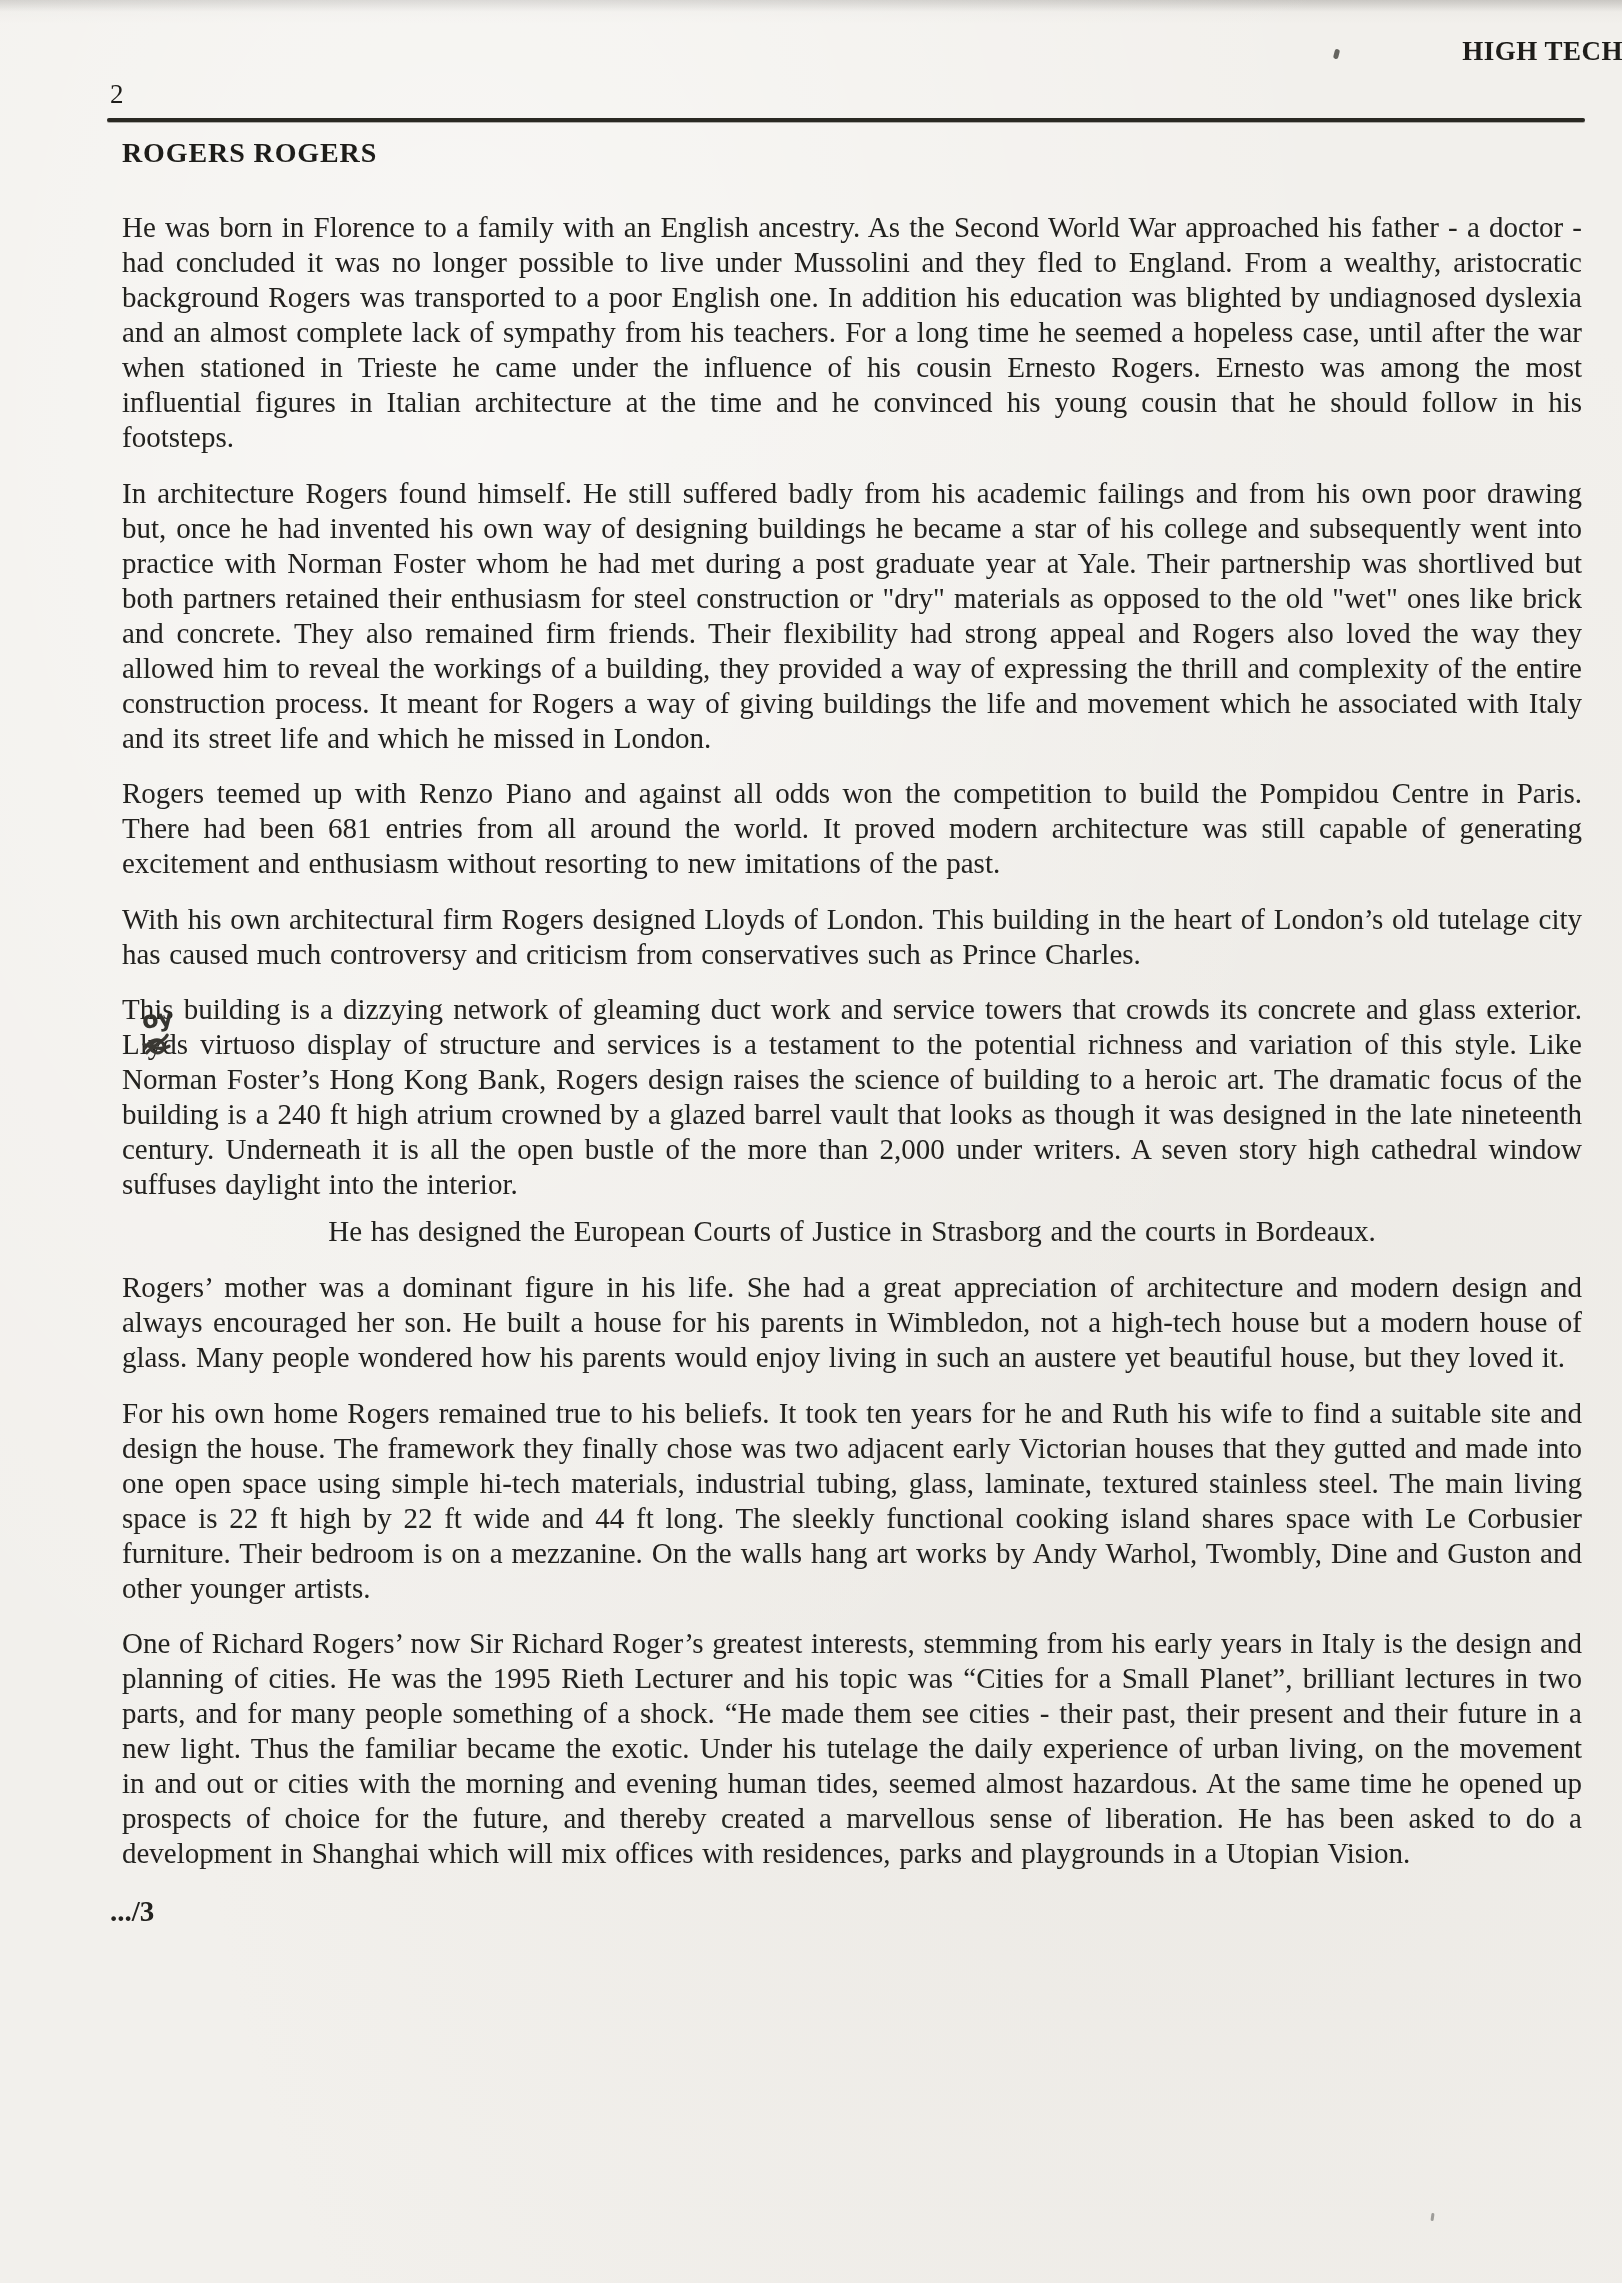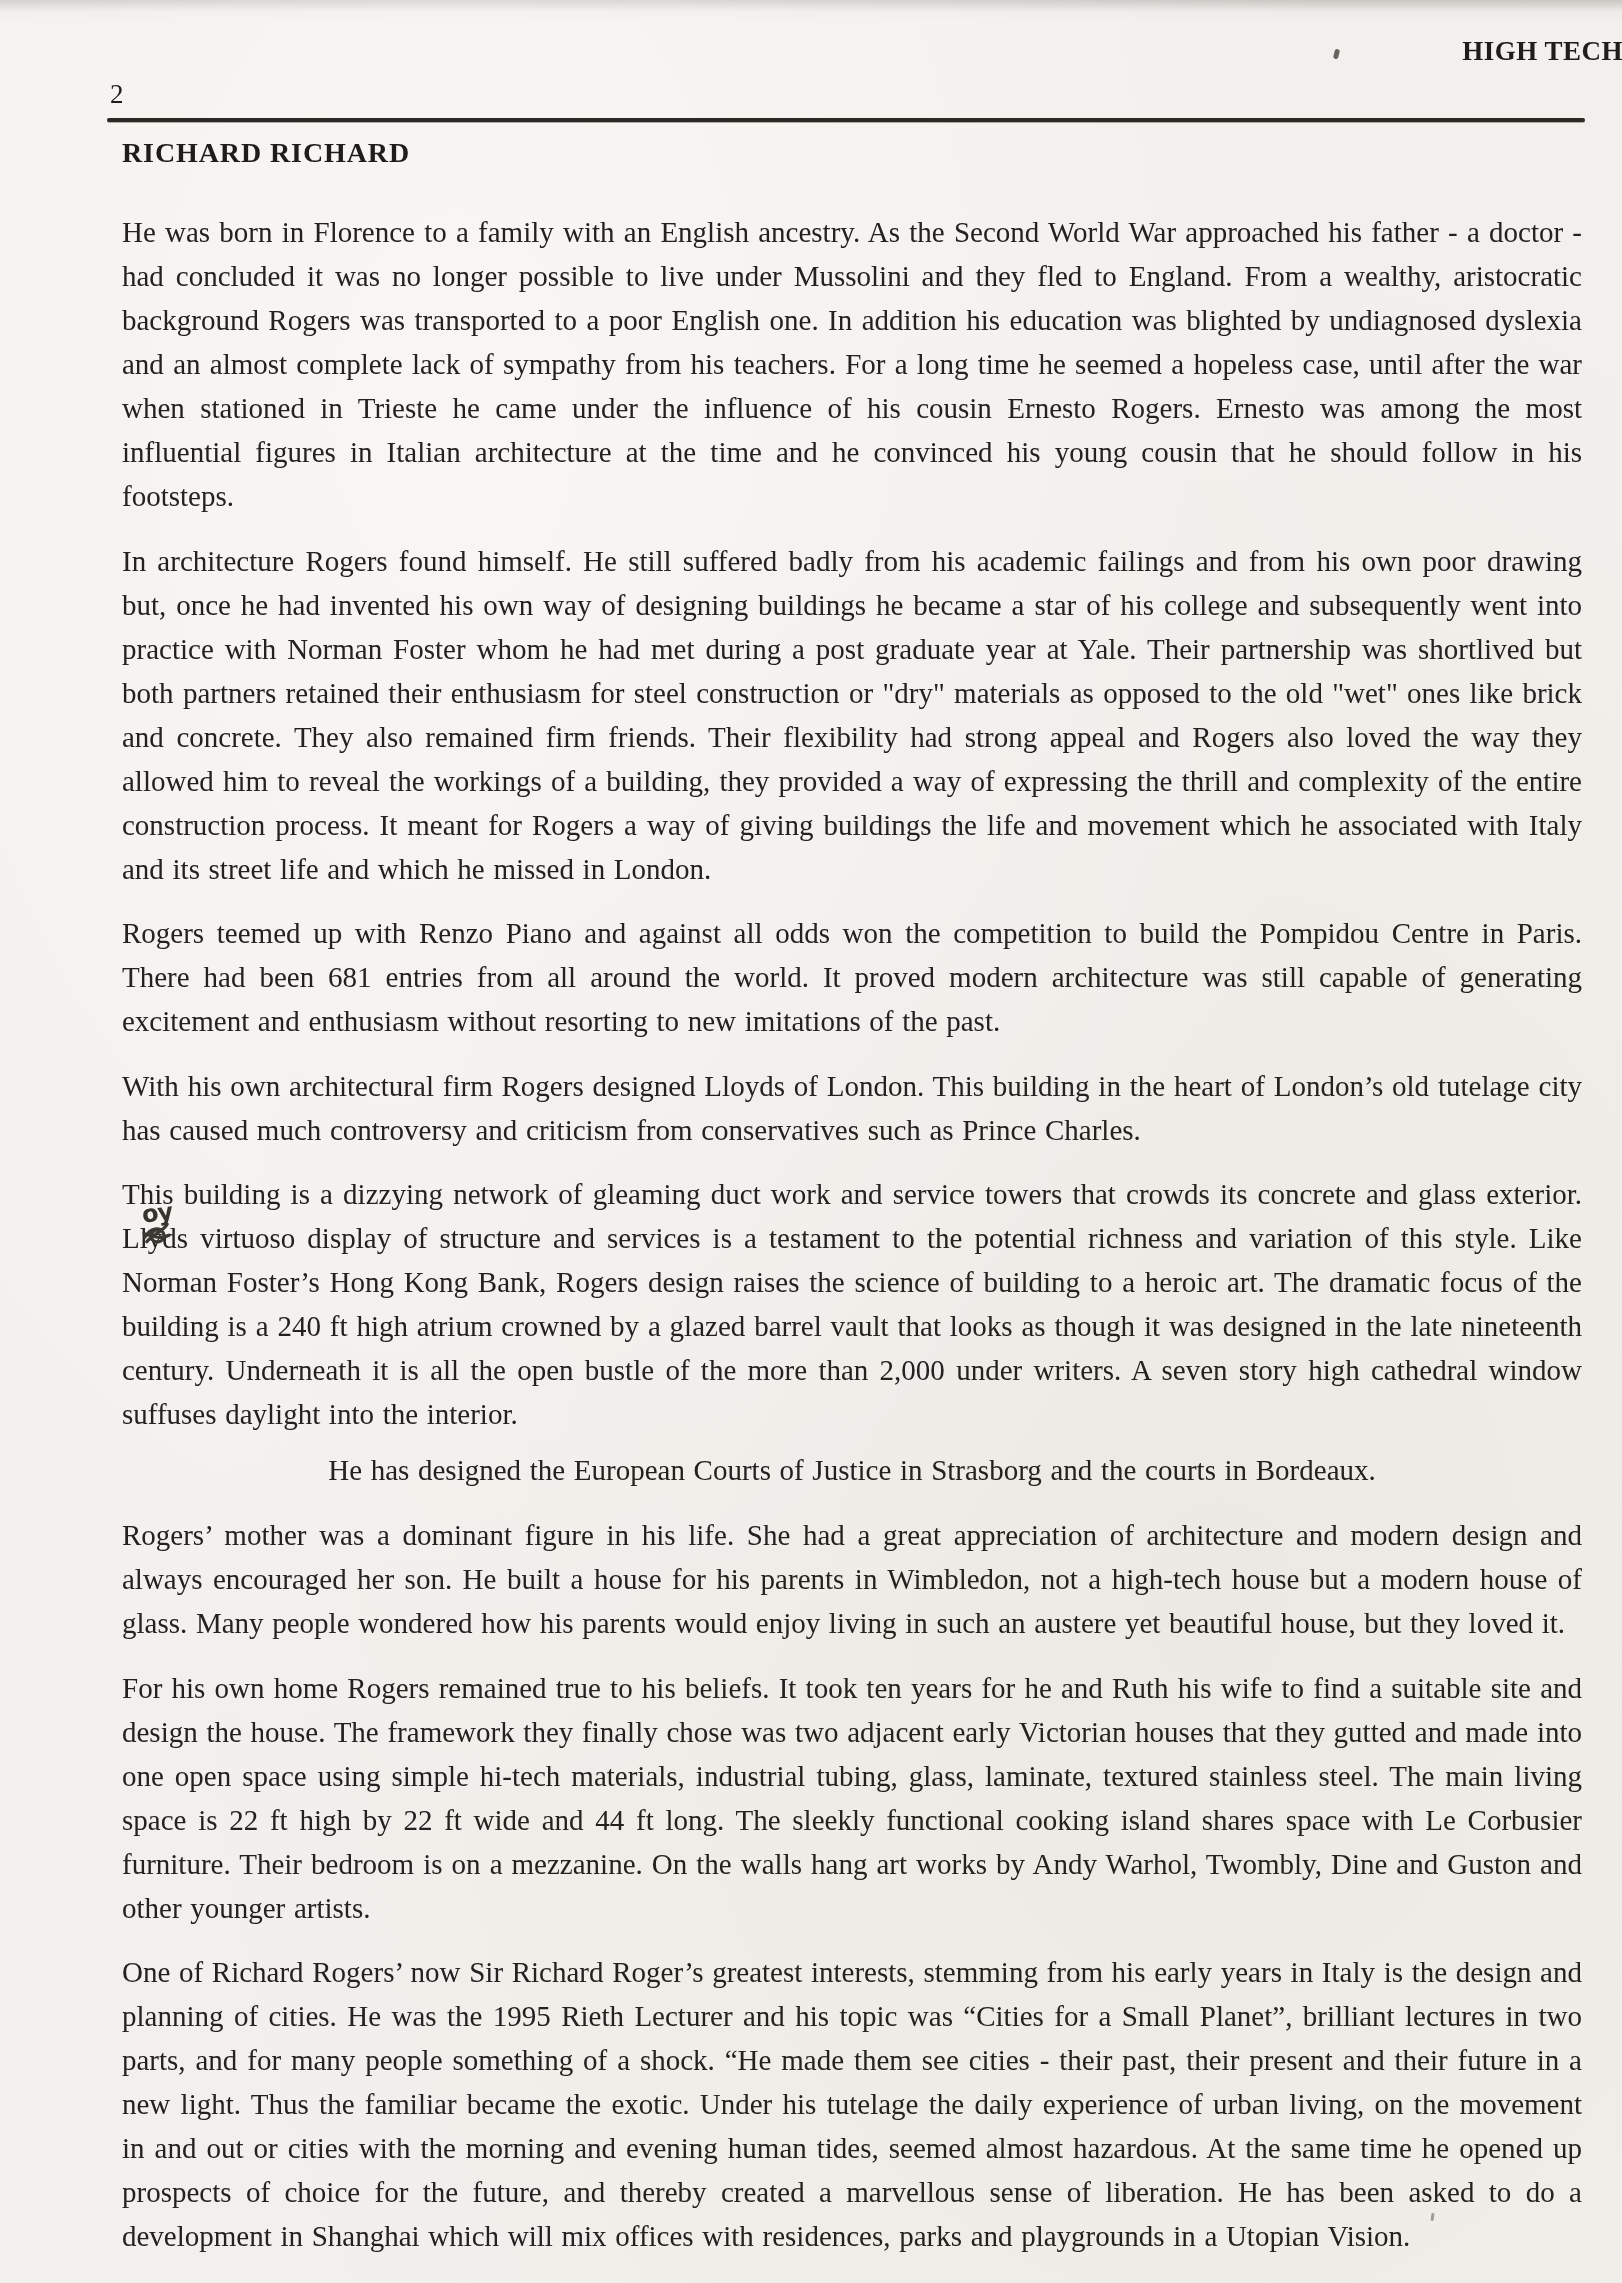--- a/index.html
+++ b/index.html
@@ -47,21 +47,21 @@
   }
   .section-heading {
     position: absolute; top: 137px; left: 122px; margin: 0;
     font-size: 28px; font-weight: bold; letter-spacing: 0.9px; color: #1e1d1a;
   }
   .body-block {
     position: absolute; top: 210px; left: 122px; width: 1460px;
   }
   .body-para {
     margin: 0 0 20.6px 0;
-    font-size: 29px; line-height: 44px;
+    font-size: 29px; line-height: 35px;
     text-align: justify;
     word-spacing: 1.4px;
     color: #23221f;
   }
   .body-para.no-bottom-gap { margin-bottom: 12px; }
   .body-para.left-align { text-align: center; }
   .footer-mark {
     font-size: 29px; line-height: 39px; font-weight: bold;
     margin-left: -12px; margin-top: 1.9px; color: #23221f;
     text-align: left;
@@ -85,21 +85,21 @@
 
 <div class="page">
   <div class="scan-band-top"></div>
   <div class="paper-texture"></div>
   <div class="speck-top-right"></div>
   <div class="speck-bottom-right"></div>
 
   <div class="header-title">HIGH TECH</div>
   <div class="page-number">2</div>
   <div class="header-rule"></div>
-  <h2 class="section-heading">RICHARD RICHARD</h2>
+  <h2 class="section-heading">ROGERS ROGERS</h2>
 
   <div class="body-block">
     <p class="body-para">He was born in Florence to a family with an English ancestry.  As the Second World War approached his father - a doctor - had concluded it was no longer possible to live under Mussolini and they fled to England.  From a wealthy, aristocratic background Rogers was transported to a poor English one.  In addition his education was blighted by undiagnosed dyslexia and an almost complete lack of sympathy from his teachers.  For a long time he seemed a hopeless case, until after the war when stationed in Trieste he came under the influence of his cousin Ernesto Rogers.  Ernesto was among the most influential figures in Italian architecture at the time and he convinced his young cousin that he should follow in his footsteps.</p>
     <p class="body-para">In architecture Rogers found himself.  He still suffered badly from his academic failings and from his own poor drawing but, once he had invented his own way of designing buildings he became a star of his college and subsequently went into practice with Norman Foster whom he had met during a post graduate year at Yale.  Their partnership was shortlived but both partners retained their enthusiasm for steel construction or "dry" materials as opposed to the old "wet" ones like brick and concrete. They also remained firm friends. Their flexibility had strong appeal and Rogers also loved the way they allowed him to reveal the workings of a building, they provided a way of expressing the thrill and complexity of the entire construction process.  It meant for Rogers a way of giving buildings the life and movement which he associated with Italy and its street life and which he missed in London.</p>
     <p class="body-para">Rogers teemed up with Renzo Piano and against all odds won the competition to build the Pompidou Centre in Paris.  There had been 681 entries from all around the world.  It proved modern architecture was still capable of generating excitement and enthusiasm without resorting to new imitations of the past.</p>
     <p class="body-para">With his own architectural firm Rogers designed Lloyds of London.  This building in the heart of London’s old tutelage city has caused much controversy and criticism from conservatives such as Prince Charles.</p>
 
     <p class="body-para no-bottom-gap"><span>This building is a dizzying network of gleaming duct work and service towers that crowds its concrete and glass exterior. Ll</span><span class="corr"><span class="hand-text">oy</span><svg class="scribble-svg" width="32" height="41" viewBox="0 0 34 44">
             <path d="M4 28 C 10 18, 20 16, 24 24 C 27 31, 18 36, 12 31 C 7 26, 14 18, 22 20 M6 33 C 14 24, 24 22, 28 14 M3 24 C 12 28, 22 30, 30 26" fill="none" stroke="#3a3833" stroke-width="3.4" stroke-linecap="round"></path>
           </svg><span class="struck-letter">y</span></span><span>ds virtuoso display of structure and services is a testament to the potential richness and variation of this style. Like Norman Foster’s Hong Kong Bank, Rogers design raises the science of building to a heroic art. The dramatic focus of the building is a 240 ft high atrium crowned by a glazed barrel vault that looks as though it was designed in the late nineteenth century. Underneath it is all the open bustle of the more than 2,000 under writers. A seven story high cathedral window suffuses daylight into the interior.</span></p>

